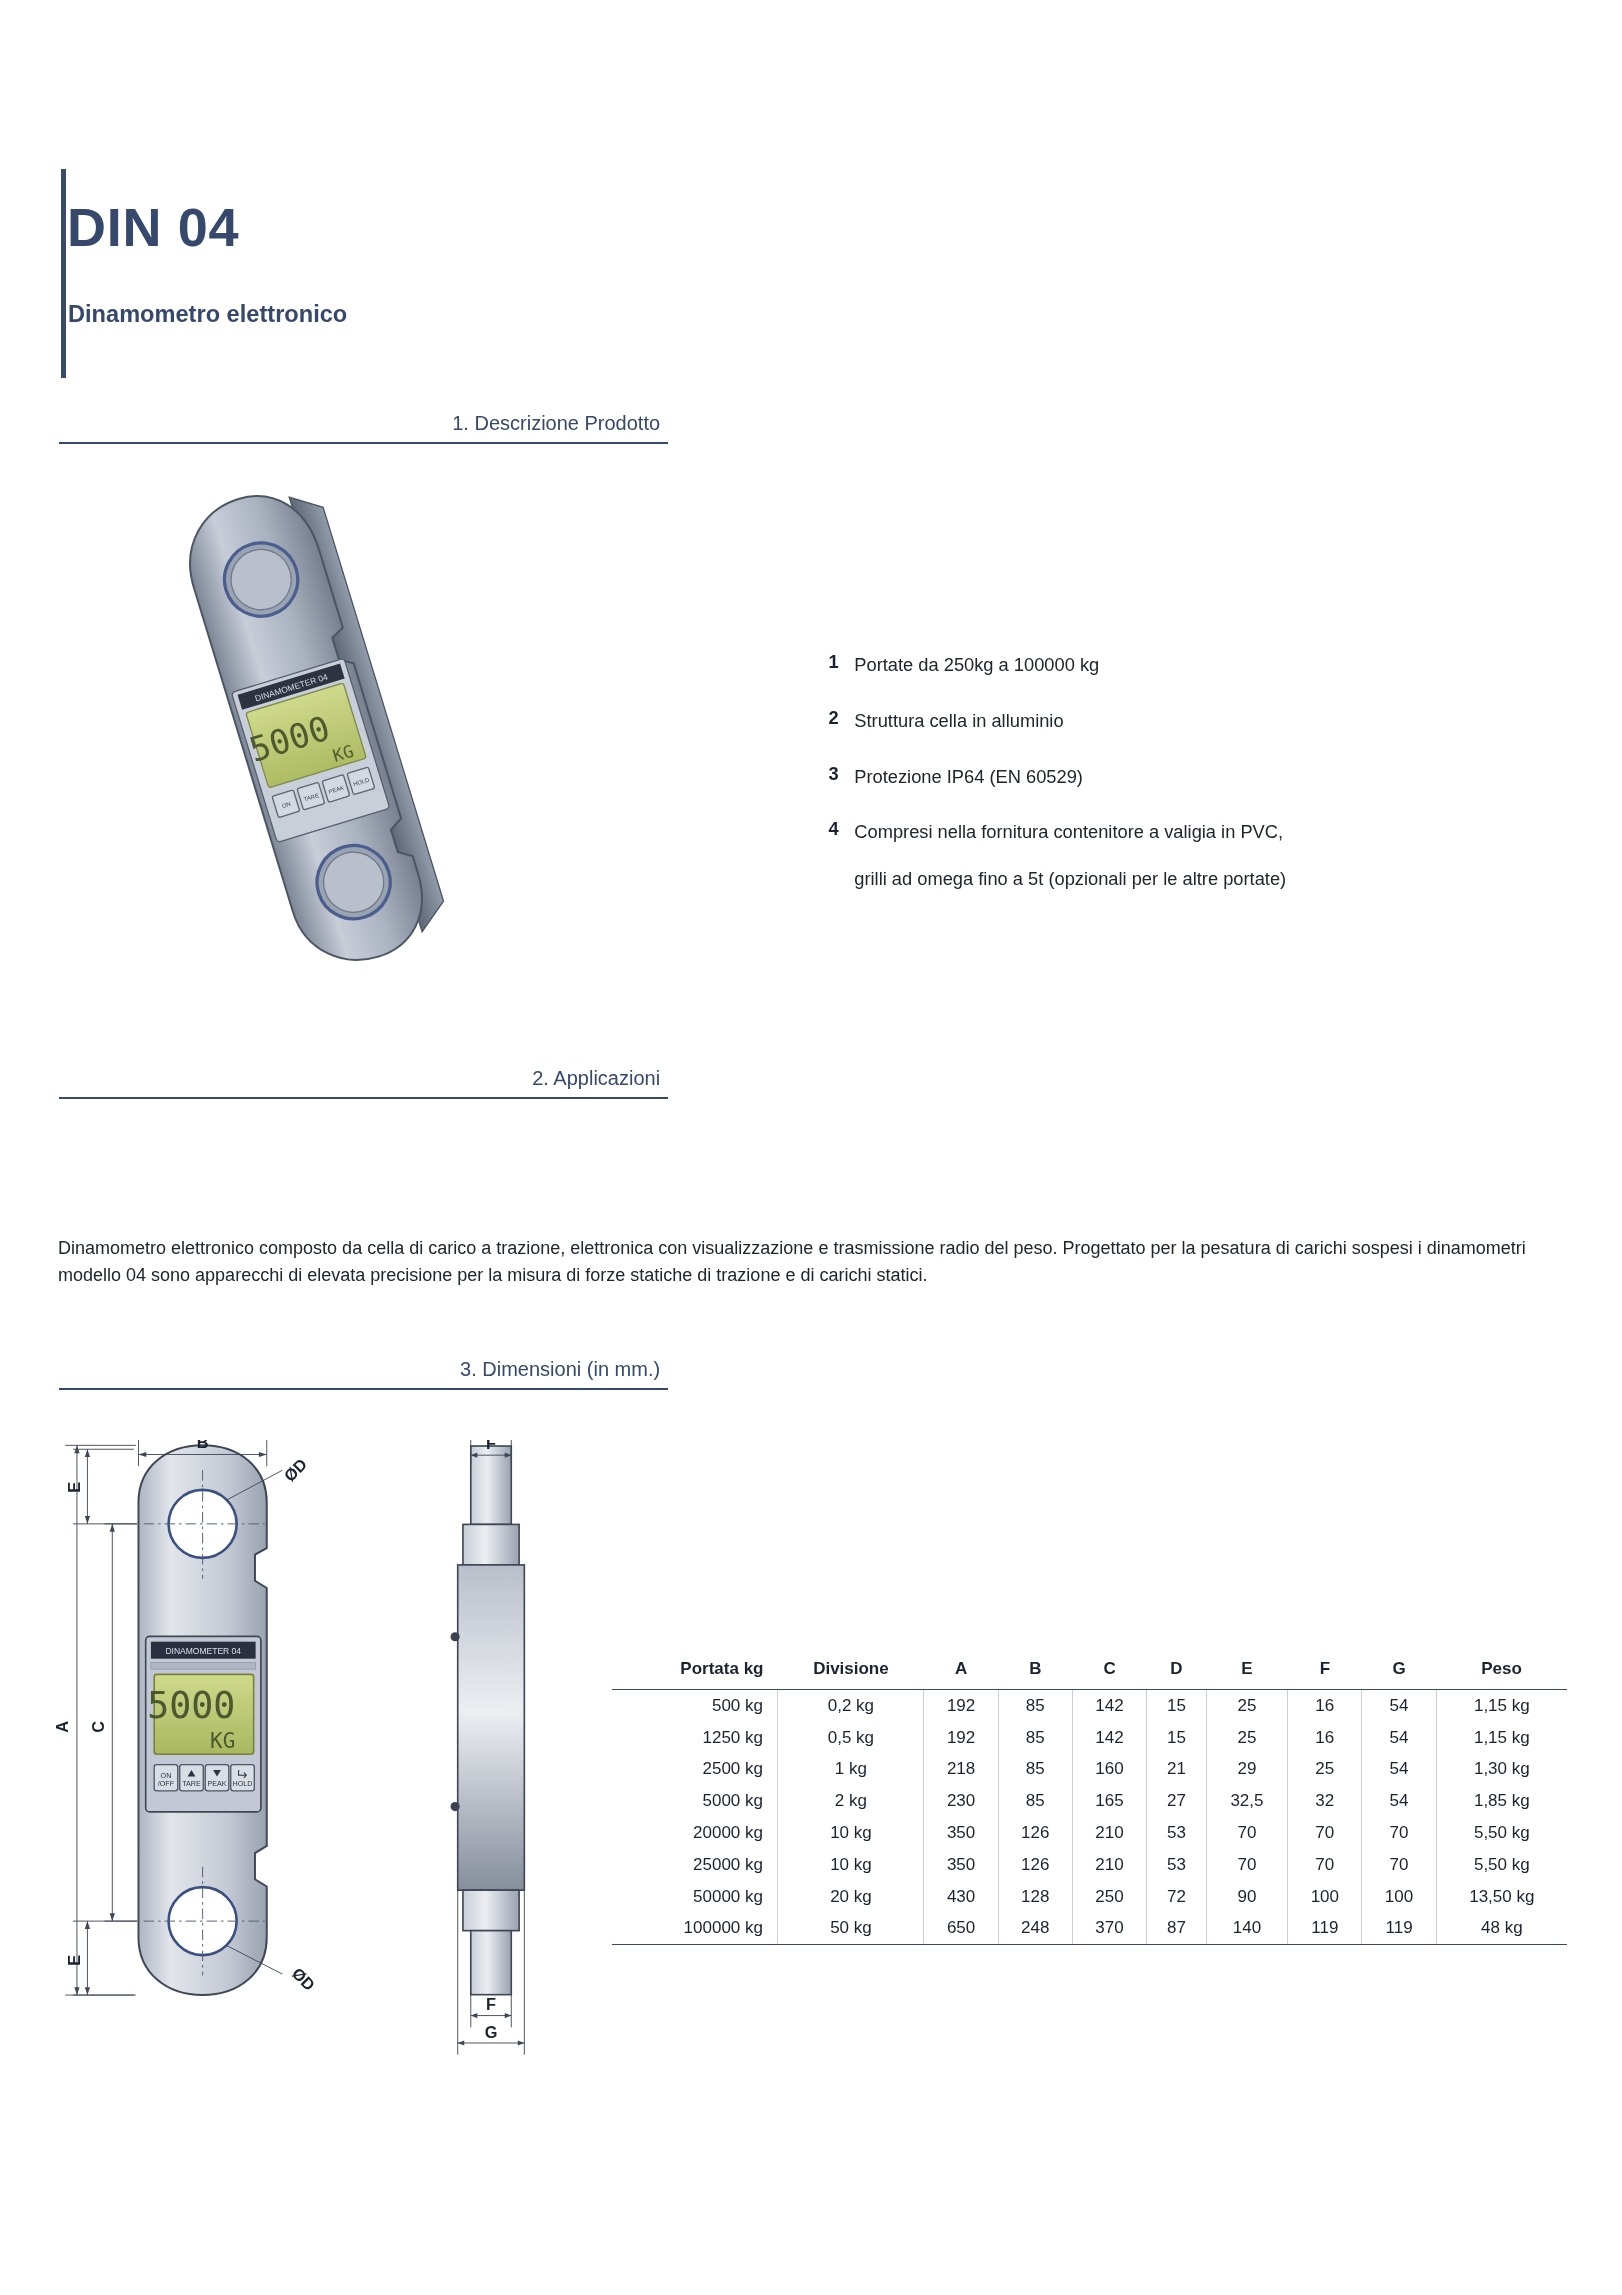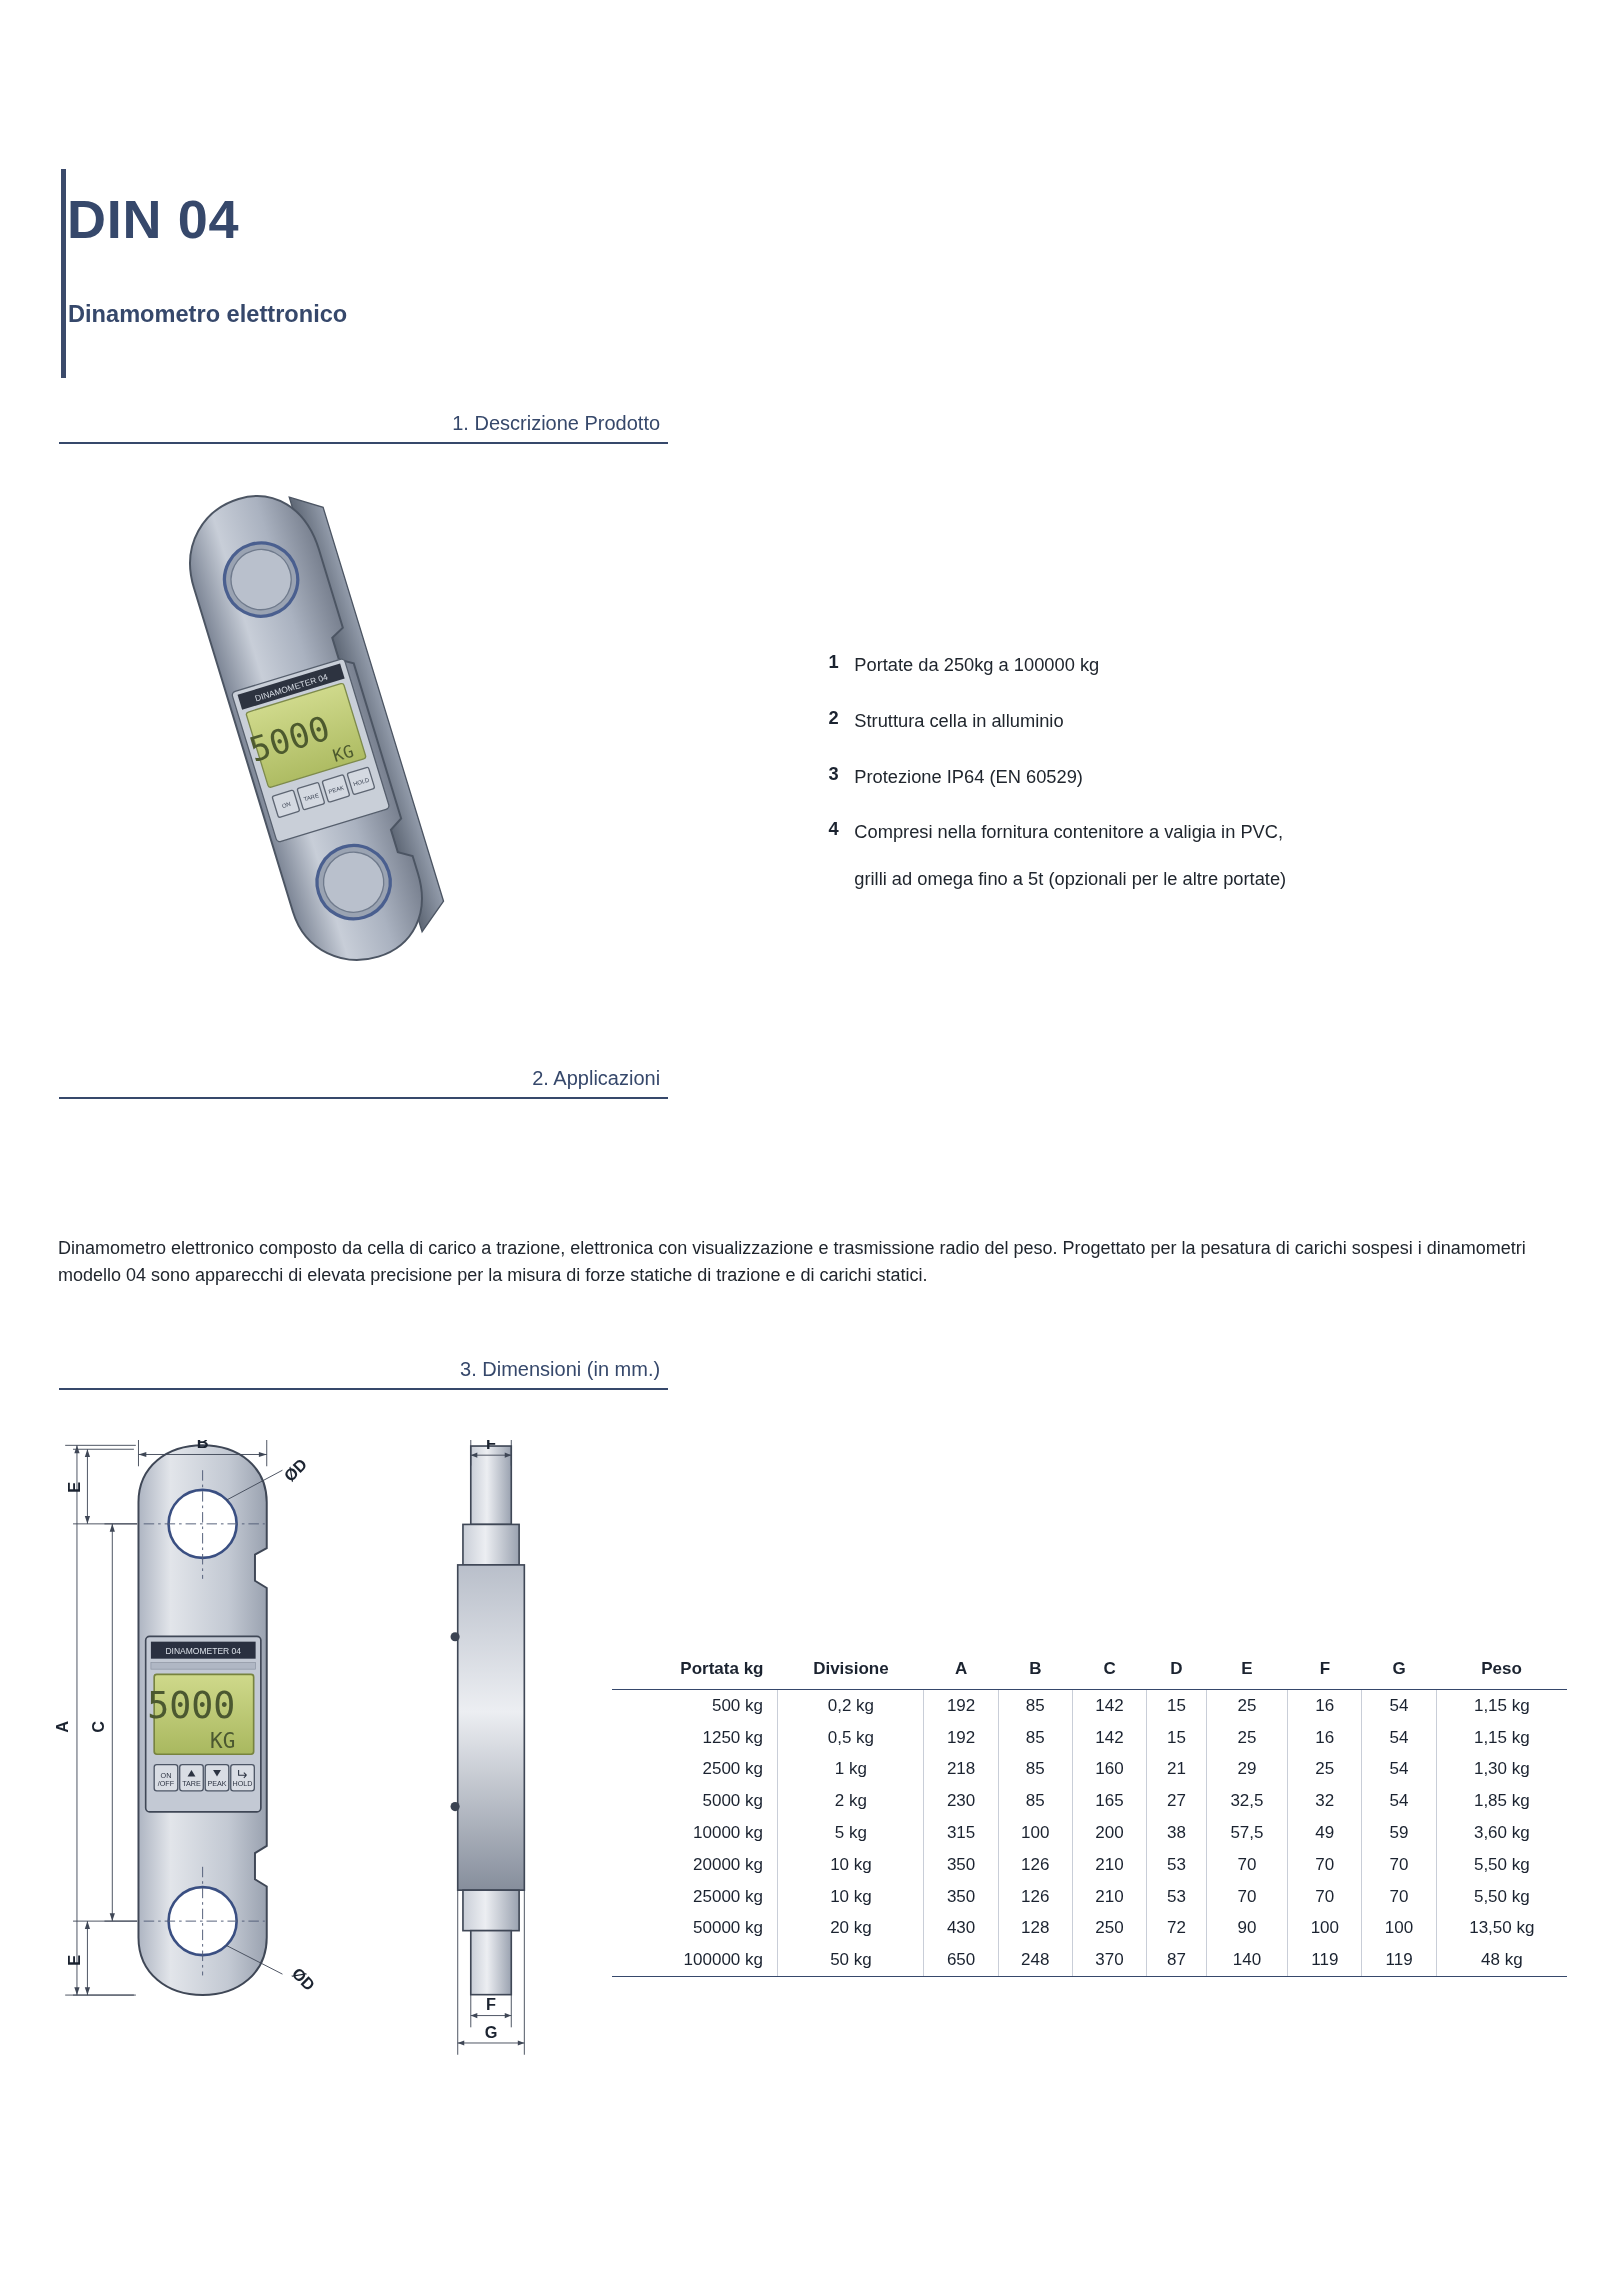--- a/index.html
+++ b/index.html
@@ -26,21 +26,21 @@
     left: 61px;
     top: 169px;
     width: 4.6px;
     height: 209px;
     background: #3b4a6b;
   }
   
   .title {
     position: absolute;
     left: 67px;
-    top: 188px;
+    top: 196px;
     font-size: 54px;
     font-weight: bold;
     color: #36486b;
     letter-spacing: 0.7px;
   }
   .subtitle {
     position: absolute;
     left: 68px;
     top: 301px;
     font-size: 23.6px;
@@ -517,32 +517,20 @@
           <td>230</td>
           <td>85</td>
           <td>165</td>
           <td>27</td>
           <td>32,5</td>
           <td>32</td>
           <td>54</td>
           <td class="last">1,85 kg</td>
         </tr>
         <tr>
-          <td class="first">10000 kg</td>
-          <td>5 kg</td>
-          <td>315</td>
-          <td>100</td>
-          <td>200</td>
-          <td>38</td>
-          <td>57,5</td>
-          <td>49</td>
-          <td>59</td>
-          <td class="last">3,60 kg</td>
-        </tr>
-        <tr>
           <td class="first">20000 kg</td>
           <td>10 kg</td>
           <td>350</td>
           <td>126</td>
           <td>210</td>
           <td>53</td>
           <td>70</td>
           <td>70</td>
           <td>70</td>
           <td class="last">5,50 kg</td>

